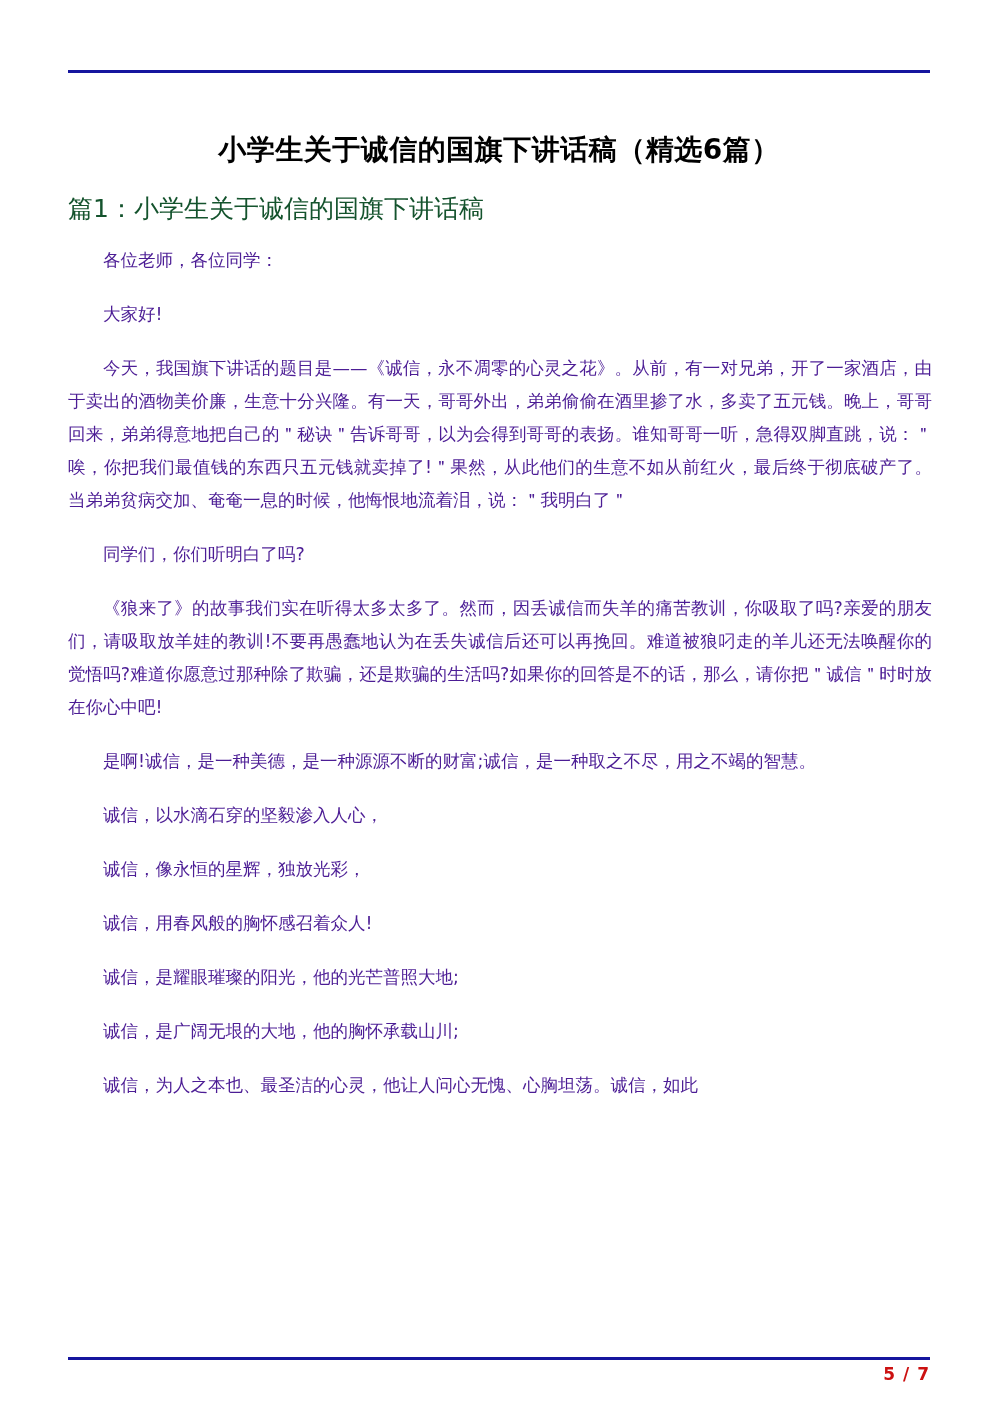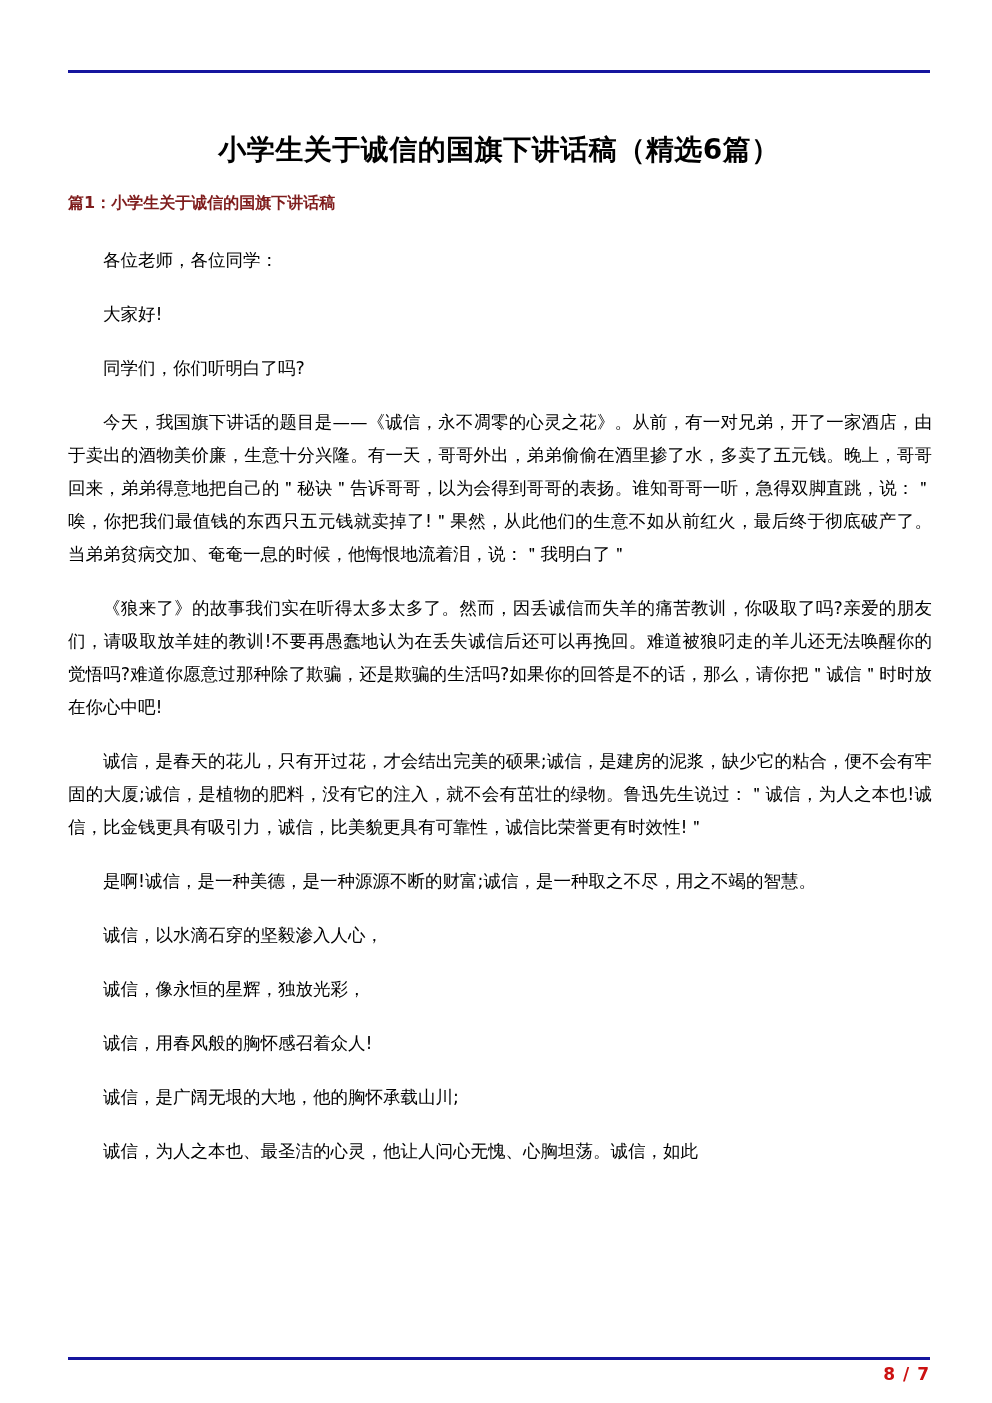--- a/index.html
+++ b/index.html
@@ -41,38 +41,38 @@
     color: #000000;
     letter-spacing: 0.5px;
     line-height: 1.25;
   }
 
   .section-heading {
     position: absolute;
     top: 189px;
     left: 68px;
     width: 862px;
-    font-size: 16px;
-    font-weight: bold;
-    color: #7f1d1d;
+    font-size: 25px;
+    font-weight: normal;
+    color: #14532d;
     line-height: 1.3;
   }
 
   .body-block {
     position: absolute;
     top: 240px;
     left: 68px;
     width: 864px;
   }
 
   p.para {
     margin: 0 0 21px 0;
     font-size: 17.5px;
     line-height: 33px;
-    color: #000000;
+    color: #4c1d95;
     text-align: justify;
     text-justify: inter-ideograph;
     word-break: break-all;
   }
   p.para.indent {
     text-indent: 2em;
   }
 
   .page-number {
     position: absolute;
@@ -91,29 +91,29 @@
 
   <div class="rule rule-top"></div>
 
   <div class="doc-title">小学生关于诚信的国旗下讲话稿（精选6篇）</div>
 
   <div class="section-heading">篇1：小学生关于诚信的国旗下讲话稿</div>
 
   <div class="body-block">
     <p class="para indent">各位老师，各位同学：</p>
     <p class="para indent">大家好!</p>
+    <p class="para indent">今天，我国旗下讲话的题目是——《诚信，永不凋零的心灵之花》。从前，有一对兄弟，开了一家酒店，由于卖出的酒物美价廉，生意十分兴隆。有一天，哥哥外出，弟弟偷偷在酒里掺了水，多卖了五元钱。晚上，哥哥回来，弟弟得意地把自己的＂秘诀＂告诉哥哥，以为会得到哥哥的表扬。谁知哥哥一听，急得双脚直跳，说：＂唉，你把我们最值钱的东西只五元钱就卖掉了!＂果然，从此他们的生意不如从前红火，最后终于彻底破产了。当弟弟贫病交加、奄奄一息的时候，他悔恨地流着泪，说：＂我明白了＂</p>
     <p class="para indent">同学们，你们听明白了吗?</p>
-    <p class="para indent">今天，我国旗下讲话的题目是——《诚信，永不凋零的心灵之花》。从前，有一对兄弟，开了一家酒店，由于卖出的酒物美价廉，生意十分兴隆。有一天，哥哥外出，弟弟偷偷在酒里掺了水，多卖了五元钱。晚上，哥哥回来，弟弟得意地把自己的＂秘诀＂告诉哥哥，以为会得到哥哥的表扬。谁知哥哥一听，急得双脚直跳，说：＂唉，你把我们最值钱的东西只五元钱就卖掉了!＂果然，从此他们的生意不如从前红火，最后终于彻底破产了。当弟弟贫病交加、奄奄一息的时候，他悔恨地流着泪，说：＂我明白了＂</p>
     <p class="para indent">《狼来了》的故事我们实在听得太多太多了。然而，因丢诚信而失羊的痛苦教训，你吸取了吗?亲爱的朋友们，请吸取放羊娃的教训!不要再愚蠢地认为在丢失诚信后还可以再挽回。难道被狼叼走的羊儿还无法唤醒你的觉悟吗?难道你愿意过那种除了欺骗，还是欺骗的生活吗?如果你的回答是不的话，那么，请你把＂诚信＂时时放在你心中吧!</p>
-    <p class="para indent">诚信，是春天的花儿，只有开过花，才会结出完美的硕果;诚信，是建房的泥浆，缺少它的粘合，便不会有牢固的大厦;诚信，是植物的肥料，没有它的注入，就不会有茁壮的绿物。鲁迅先生说过：＂诚信，为人之本也!诚信，比金钱更具有吸引力，诚信，比美貌更具有可靠性，诚信比荣誉更有时效性!＂</p>
     <p class="para indent">是啊!诚信，是一种美德，是一种源源不断的财富;诚信，是一种取之不尽，用之不竭的智慧。</p>
     <p class="para indent">诚信，以水滴石穿的坚毅渗入人心，</p>
     <p class="para indent">诚信，像永恒的星辉，独放光彩，</p>
     <p class="para indent">诚信，用春风般的胸怀感召着众人!</p>
+    <p class="para indent">诚信，是耀眼璀璨的阳光，他的光芒普照大地;</p>
     <p class="para indent">诚信，是广阔无垠的大地，他的胸怀承载山川;</p>
     <p class="para indent">诚信，为人之本也、最圣洁的心灵，他让人问心无愧、心胸坦荡。诚信，如此</p>
   </div>
 
   <div class="rule rule-bottom"></div>
 
-  <div class="page-number">8 / 7</div>
+  <div class="page-number">5 / 7</div>
 
 </div>
 
 </body></html>

